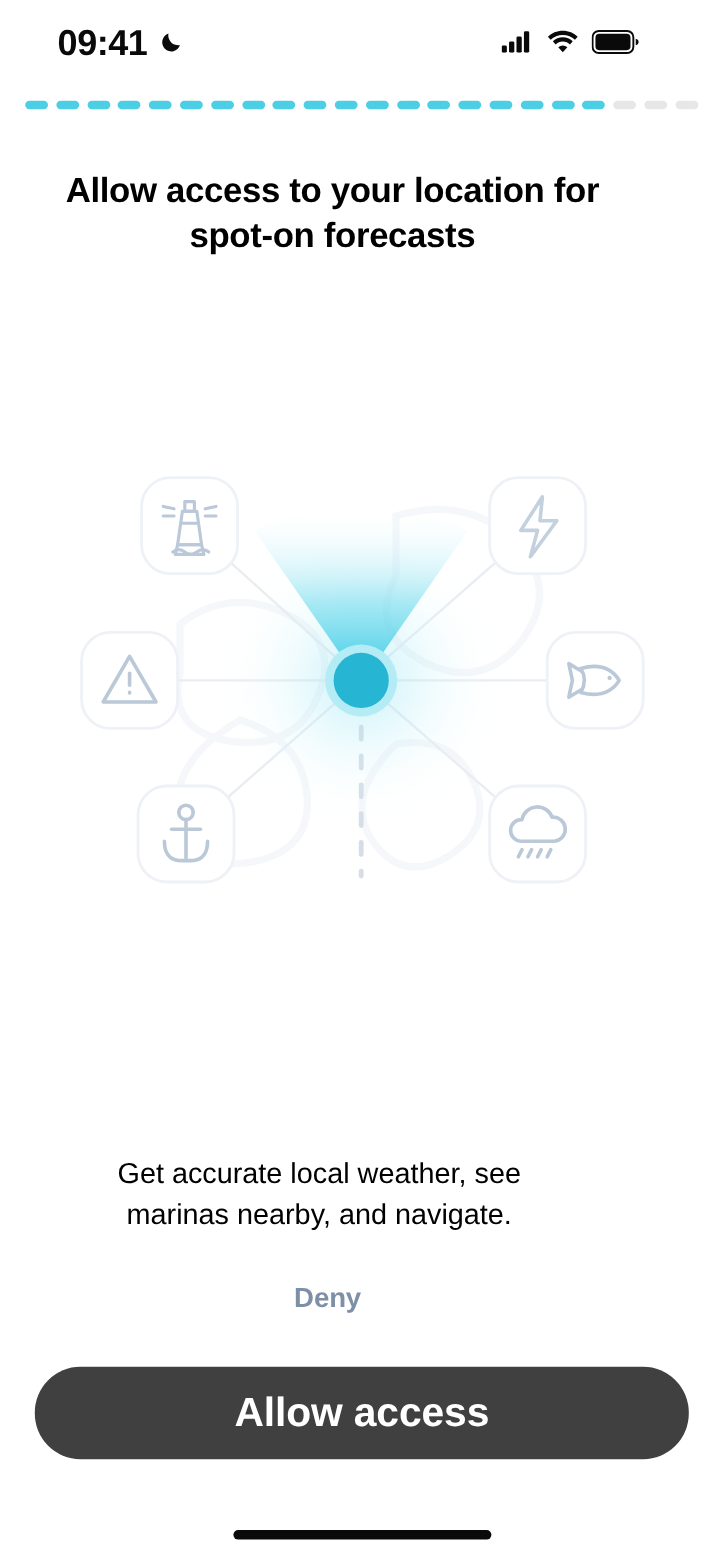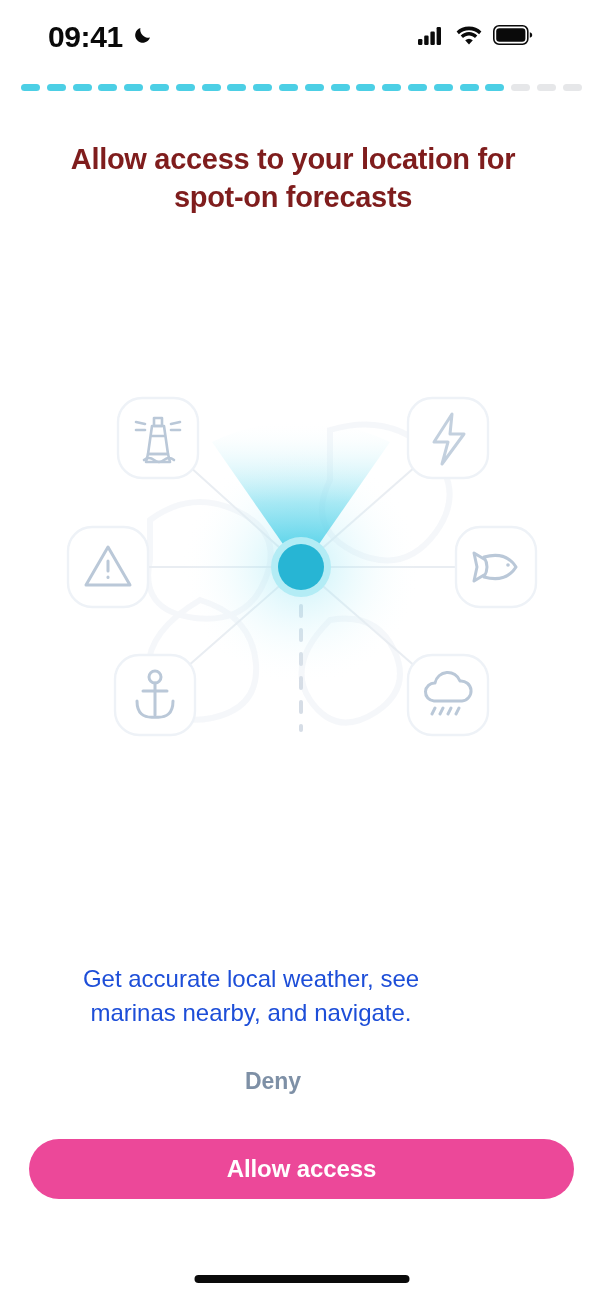--- a/index.html
+++ b/index.html
@@ -66,52 +66,52 @@
     height: 7px;
     border-radius: 4px;
     background: #4ccfe5;
   }
   .dash.off { background: #e6e7e9; }
 
   
   .title {
     position: absolute;
     top: 122px;
-    left: 16px;
+    left: 0;
     width: 554px;
     text-align: center;
     font-size: 29px;
     font-weight: bold;
     line-height: 1.28;
-    color: #7f1d1d;
+    color: #000000;
     letter-spacing: -0.3px;
     padding: 0 40px;
     box-sizing: border-box;
   }
 
   
   .illustration {
     position: absolute;
     top: 370px;
     left: 0;
     width: 603px;
     height: 400px;
   }
   .illustration svg { display: block; }
 
   
   .subtitle {
     position: absolute;
     top: 938px;
-    left: 0;
+    left: 15px;
     width: 502px;
     text-align: center;
     font-size: 24px;
     line-height: 1.4;
-    color: #1d4ed8;
+    color: #000000;
     padding: 0 52px;
     box-sizing: border-box;
   }
 
   
   .deny-wrap {
     position: absolute;
     top: 1060px;
     left: 0;
     width: 546px;
@@ -129,26 +129,26 @@
     font-family: "Liberation Sans", sans-serif;
     letter-spacing: -0.1px;
   }
 
   
   .allow {
     position: absolute;
     top: 1139px;
     left: 29px;
     width: 545px;
-    height: 60px;
+    height: 77px;
     border-radius: 38px;
-    background: #ec4899;
+    background: #404040;
     border: none;
     color: #ffffff;
-    font-size: 24px;
+    font-size: 34px;
     font-weight: bold;
     font-family: "Liberation Sans", sans-serif;
     cursor: pointer;
     letter-spacing: -0.1px;
   }
 
   
   .home-indicator {
     position: absolute;
     bottom: 22px;

